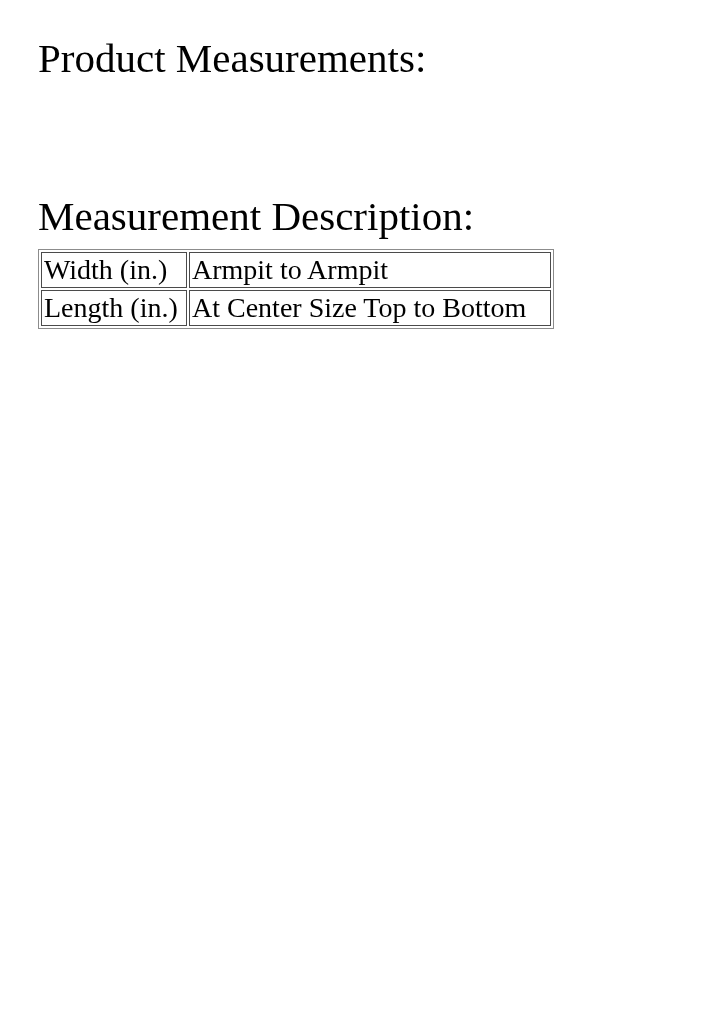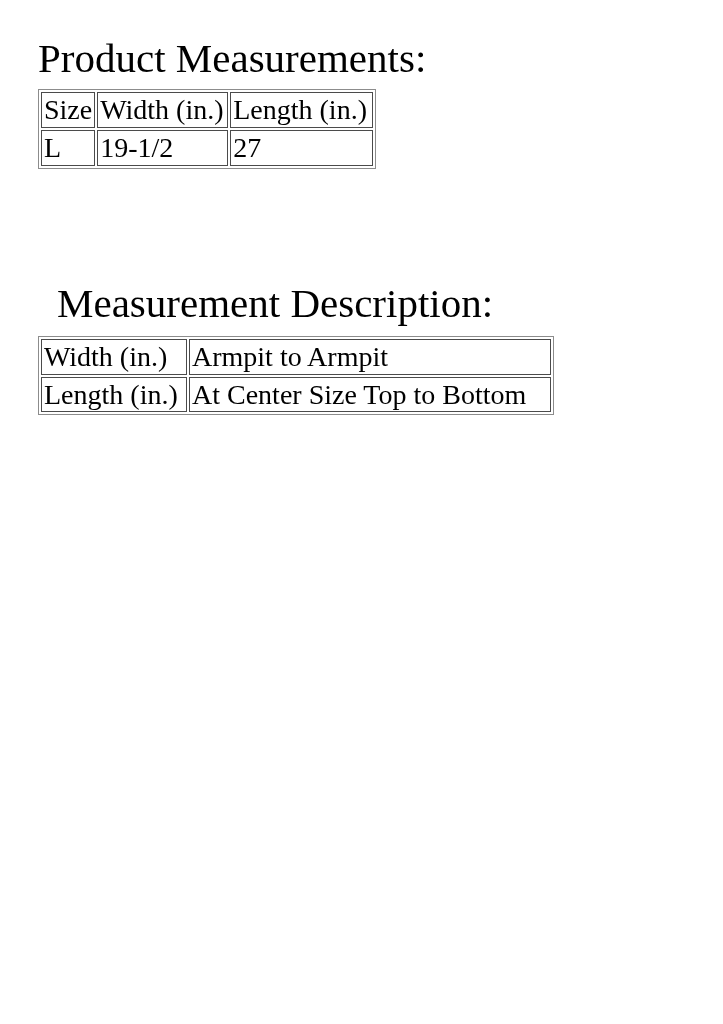--- a/index.html
+++ b/index.html
@@ -22,21 +22,20 @@
     font-size: 41px;
     font-weight: normal;
     line-height: 1.12;
     margin: 0 0 7px 0;
     letter-spacing: 0px;
     white-space: nowrap;
   }
   h1.doc-heading.second {
     margin-top: 112px;
     margin-bottom: 9px;
-    margin-left: 19px;
   }
   table.meas-table {
     border-collapse: separate;
     border-spacing: 2px;
     border: 1px solid #8c8c8c;
     background: #ffffff;
   }
   table.meas-table td {
     border: 1px solid #4b4b4b;
     font-size: 28px;
@@ -56,34 +55,20 @@
   .col-label  { width: 140px; }
   .col-desc   { width: 356px; }
 </style>
 </head>
 <body>
 
 <div class="page">
 
   <h1 class="doc-heading">Product Measurements:</h1>
 
-  <table class="meas-table">
-    <tbody>
-      <tr>
-        <td class="col-size">Size</td>
-        <td class="col-width">Width (in.)</td>
-        <td class="col-length">Length (in.)</td>
-      </tr>
-      <tr>
-        <td class="col-size">L</td>
-        <td class="col-width">19-1/2</td>
-        <td class="col-length">27</td>
-      </tr>
-    </tbody>
-  </table>
 
   <h1 class="doc-heading second">Measurement Description:</h1>
 
   <table class="meas-table">
     <tbody>
       <tr>
         <td class="col-label">Width (in.)</td>
         <td class="col-desc">Armpit to Armpit</td>
       </tr>
       <tr>

